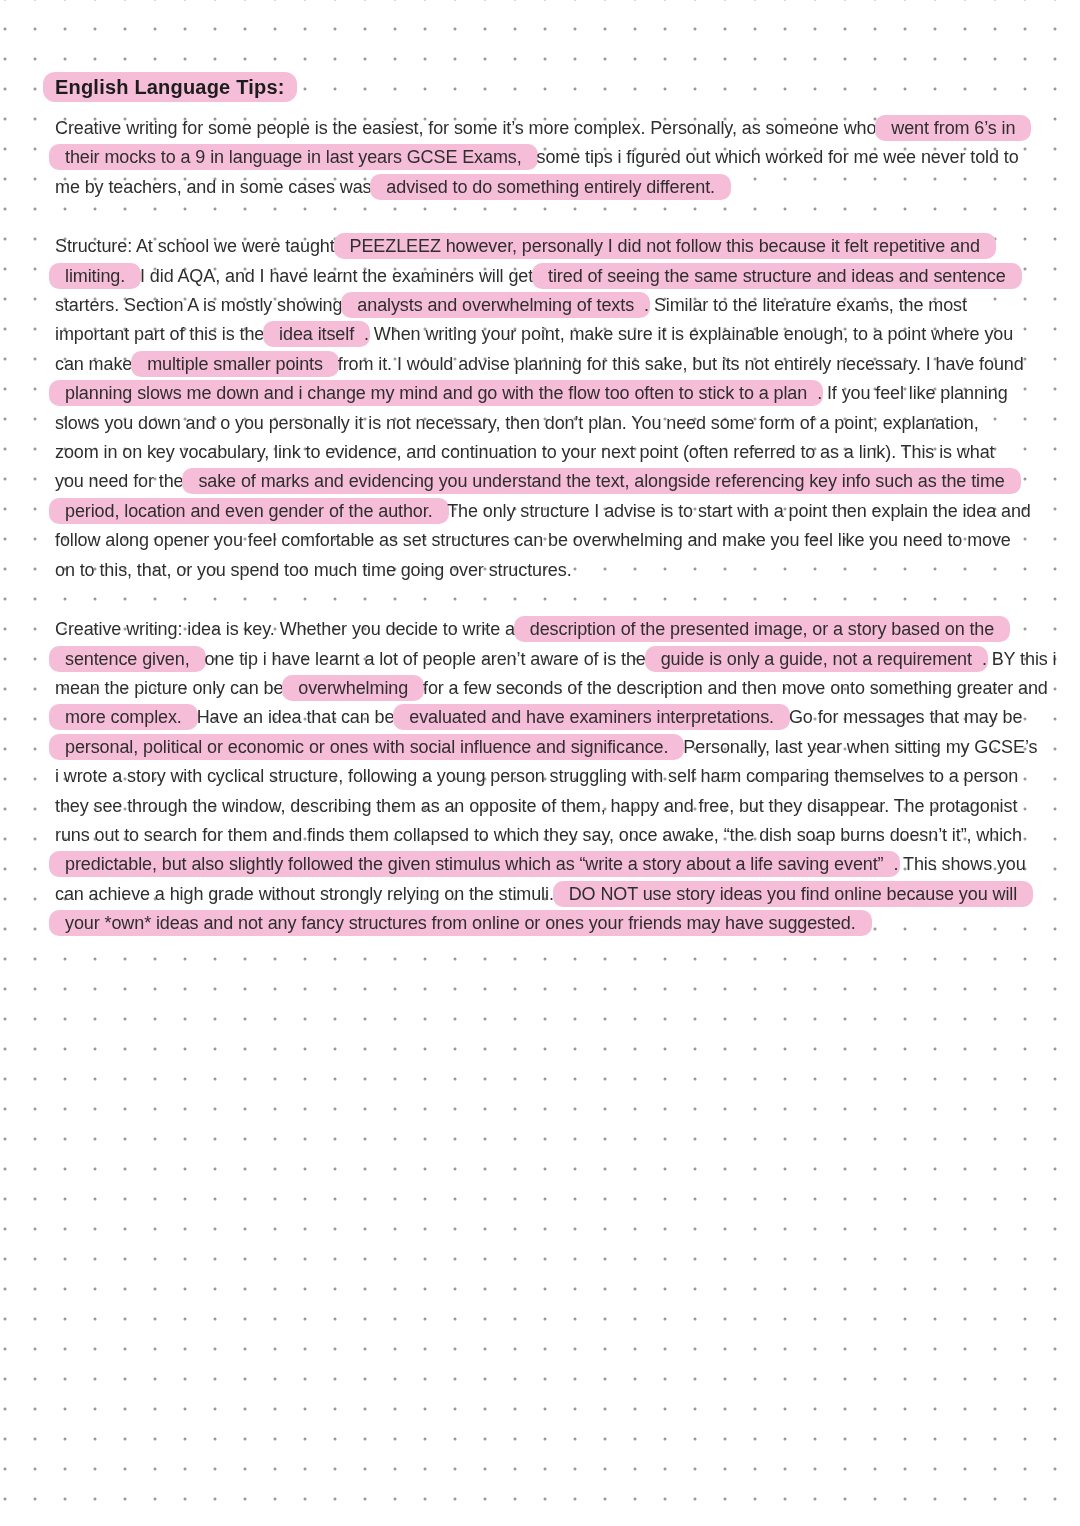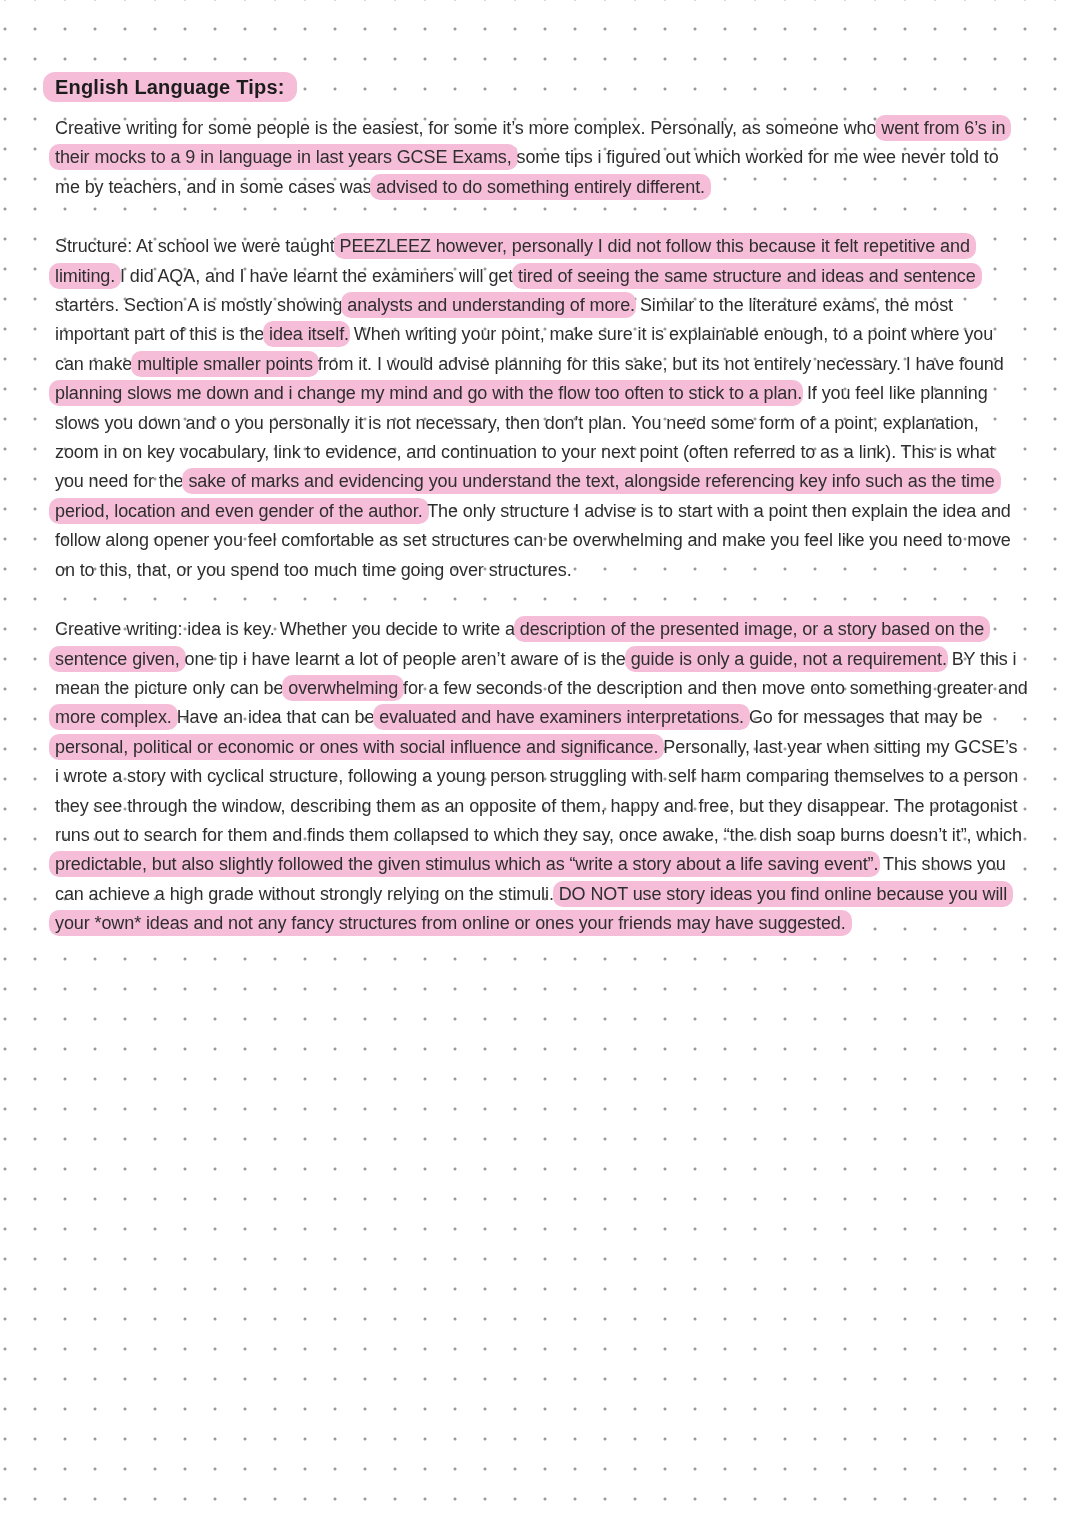--- a/index.html
+++ b/index.html
@@ -47,39 +47,39 @@
   .line {
     font-size: 18px;
     line-height: 29.4px;
     color: var(--ink);
     white-space: pre;
     letter-spacing: -0.1px;
   }
   .hl {
     background: var(--hl);
     border-radius: 10px;
-    padding: 3px 6px;
+    padding: 3px 16px;
     margin: 0 -6px;
   }
 </style>
 </head>
 <body>
 
 <div class="page">
   <div class="doc-title"><span class="hl">English Language Tips:</span></div>
   <div>
       <div class="paragraph">
         <div class="line"><span>Creative writing for some people is the easiest, for some it’s more complex. Personally, as someone who </span><span class="hl">went from 6’s in</span></div>
         <div class="line"><span class="hl">their mocks to a 9 in language in last years GCSE Exams,</span><span> some tips i figured out which worked for me wee never told to</span></div>
         <div class="line"><span>me by teachers, and in some cases was </span><span class="hl">advised to do something entirely different.</span></div>
       </div>
       <div class="paragraph">
         <div class="line"><span>Structure: At school we were taught </span><span class="hl">PEEZLEEZ however, personally I did not follow this because it felt repetitive and</span></div>
         <div class="line"><span class="hl">limiting.</span><span> I did AQA, and I have learnt the examiners will get </span><span class="hl">tired of seeing the same structure and ideas and sentence</span></div>
-        <div class="line"><span>starters. Section A is mostly showing </span><span class="hl">analysts and understanding of more</span><span>. Similar to the literature exams, the most</span></div>
+        <div class="line"><span>starters. Section A is mostly showing </span><span class="hl">analysts and overwhelming of texts</span><span>. Similar to the literature exams, the most</span></div>
         <div class="line"><span>important part of this is the </span><span class="hl">idea itself</span><span>. When writing your point, make sure it is explainable enough, to a point where you</span></div>
         <div class="line"><span>can make </span><span class="hl">multiple smaller points</span><span> from it. I would advise planning for this sake, but its not entirely necessary. I have found</span></div>
         <div class="line"><span class="hl">planning slows me down and i change my mind and go with the flow too often to stick to a plan</span><span>. If you feel like planning</span></div>
         <div class="line"><span>slows you down and o you personally it is not necessary, then don’t plan. You need some form of a point, explanation,</span></div>
         <div class="line"><span>zoom in on key vocabulary, link to evidence, and continuation to your next point (often referred to as a link). This is what</span></div>
         <div class="line"><span>you need for the </span><span class="hl">sake of marks and evidencing you understand the text, alongside referencing key info such as the time</span></div>
         <div class="line"><span class="hl">period, location and even gender of the author.</span><span> The only structure I advise is to start with a point then explain the idea and</span></div>
         <div class="line"><span>follow along opener you feel comfortable as set structures can be overwhelming and make you feel like you need to move</span></div>
         <div class="line"><span>on to this, that, or you spend too much time going over structures.</span></div>
       </div>

